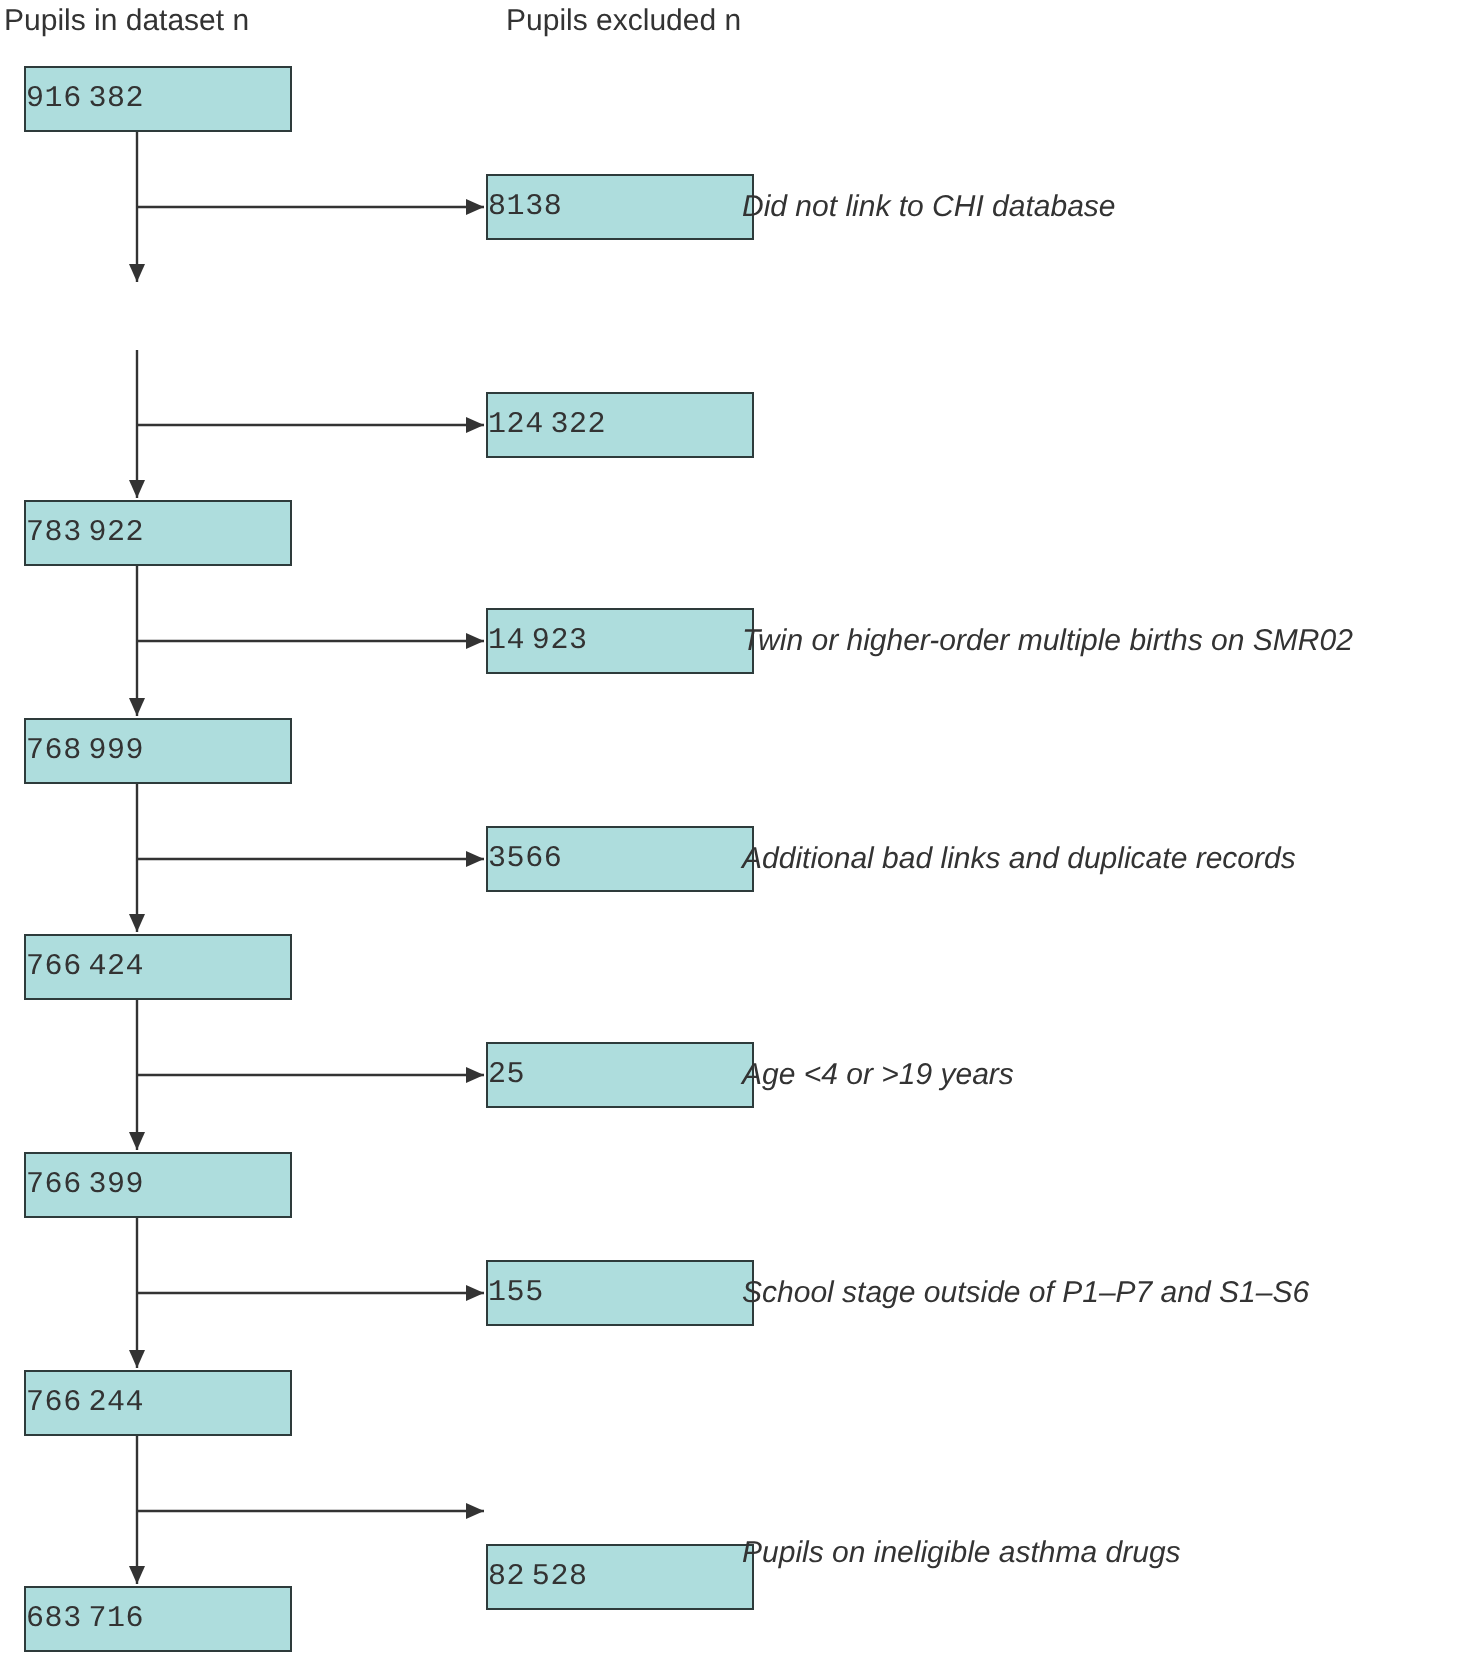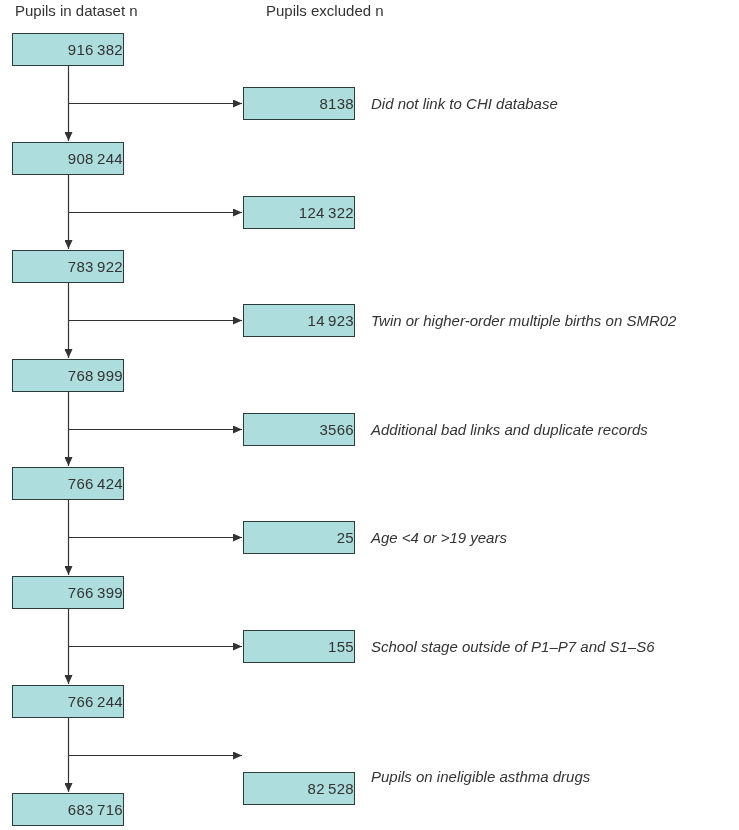--- a/index.html
+++ b/index.html
@@ -13,32 +13,32 @@
   .canvas{
     position:relative;
     width:739px;height:830px;
     background:#ffffff;
     overflow:hidden;
   }
   .col-header{
     position:absolute;top:2px;
     font-size:15px;color:var(--text);
     white-space:nowrap;
-    margin-left:13px;
   }
   .col-header.left{left:2px;}
   .col-header.right{left:253px;}
   .box{
     position:absolute;
-    width:112px;height:33px;
+    width:134px;height:33px;
     background:var(--box-fill);
     border:1.3px solid var(--box-border);
-    display:flex;align-items:center;justify-content:flex-end;
+    display:flex;align-items:center;justify-content:flex-start;
     font-size:15px;color:var(--text);
     letter-spacing:0.3px;
+    font-family:Liberation Mono, monospace;
   }
   .left-box{left:12px;}
   .right-box{left:243px;}
   .reason{
     position:absolute;left:371px;
     height:33px;width:360px;
     display:flex;align-items:center;
     font-size:15px;color:var(--text);
     white-space:nowrap;
     font-style:italic;
@@ -74,23 +74,20 @@
     <line x1="68.5" y1="212.5" x2="242" y2="212.5" marker-end="url(#ah)"></line>
     <line x1="68.5" y1="320.5" x2="242" y2="320.5" marker-end="url(#ah)"></line>
     <line x1="68.5" y1="429.5" x2="242" y2="429.5" marker-end="url(#ah)"></line>
     <line x1="68.5" y1="537.5" x2="242" y2="537.5" marker-end="url(#ah)"></line>
     <line x1="68.5" y1="646.5" x2="242" y2="646.5" marker-end="url(#ah)"></line>
     <line x1="68.5" y1="755.5" x2="242" y2="755.5" marker-end="url(#ah)"></line>
   </svg>
 
   <div class="box left-box" style="top:33px">
       <span>916 382</span>
-    </div>
-  <div class="box left-box" style="top:142px">
-      <span>908 244</span>
     </div>
   <div class="box left-box" style="top:250px">
       <span>783 922</span>
     </div>
   <div class="box left-box" style="top:359px">
       <span>768 999</span>
     </div>
   <div class="box left-box" style="top:467px">
       <span>766 424</span>
     </div>

